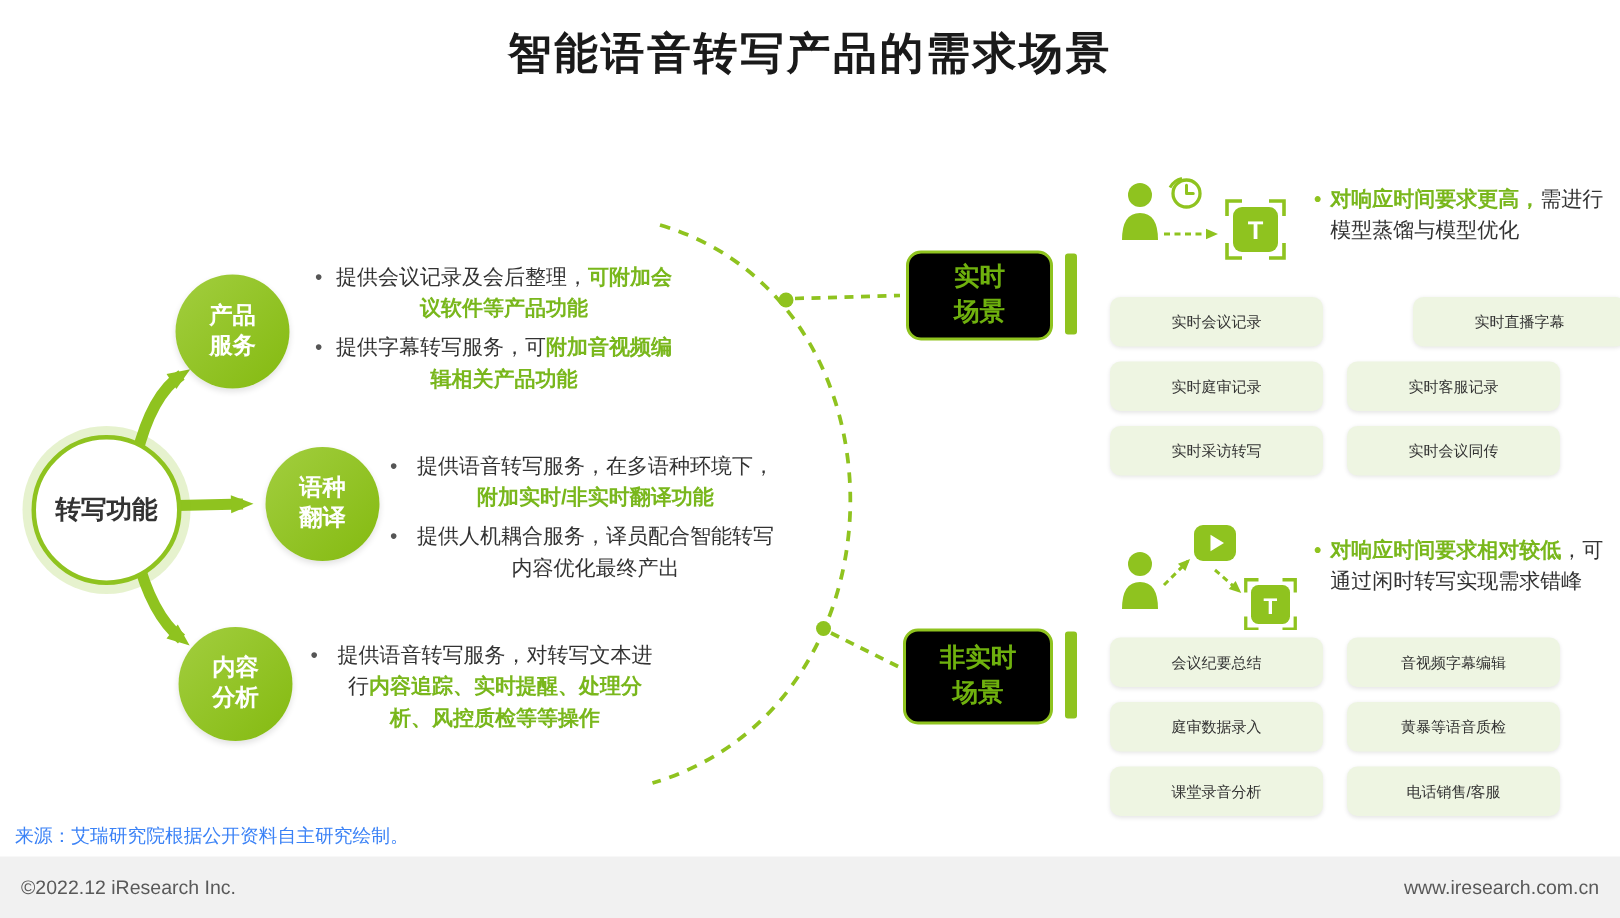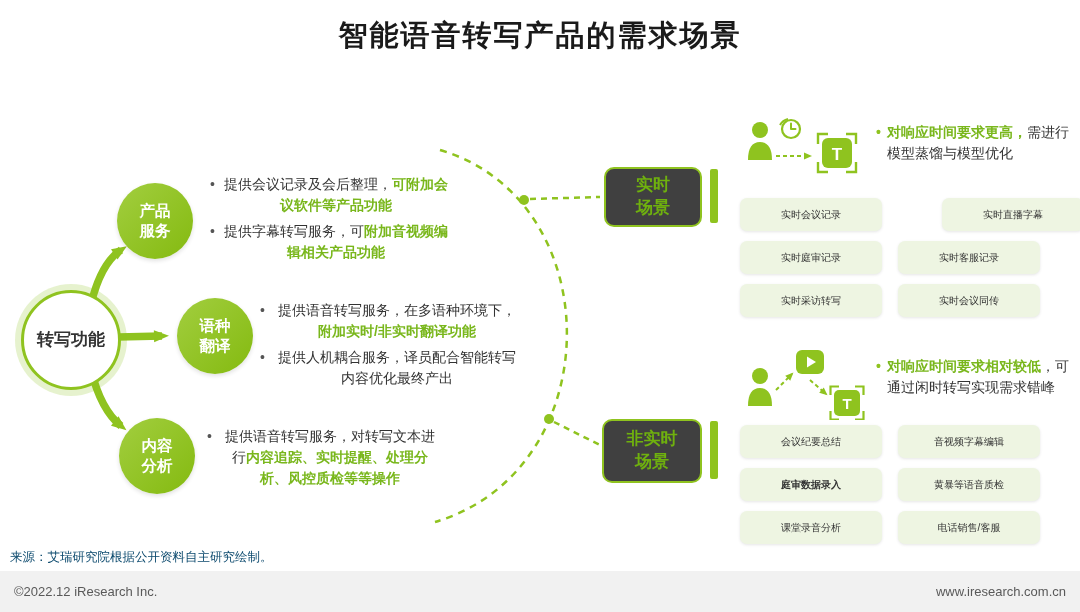--- a/index.html
+++ b/index.html
@@ -17,32 +17,32 @@
        background:linear-gradient(135deg,#a2ce3f,#84ba10);color:#fff;font-weight:bold;
        font-size:15.5px;display:flex;flex-direction:column;align-items:center;justify-content:center;
        line-height:1.3;z-index:2;box-shadow:0 2px 4px rgba(0,0,0,.12);}
   
   .bullets{position:absolute;font-size:14px;line-height:21px;color:#333;z-index:2;}
   .brow{display:flex;gap:7px;margin-bottom:5px;text-align:center;}
   .bm::before{content:"•";color:#555;}
   .bm.g::before{color:#8fc31f;font-weight:bold;}
   .hl{color:#79b71c;font-weight:bold;}
   
-  .scene-box{position:absolute;border:2.5px solid #8fc31f;border-radius:10px;background:#404040;
+  .scene-box{position:absolute;border:2.5px solid #8fc31f;border-radius:10px;background:#000000;
        color:#6fb10e;font-weight:bold;font-size:17px;text-align:center;line-height:1.35;
        display:flex;flex-direction:column;align-items:center;justify-content:center;z-index:2;}
   .scene-bar{position:absolute;width:8px;background:#8fc31f;border-radius:2px;z-index:2;}
   
   .note{position:absolute;width:196px;font-size:14px;line-height:21px;color:#333;display:flex;gap:6px;z-index:2;}
   .note p{margin:0;}
   
   .pill{position:absolute;width:142px;height:33px;background:#eef5e2;border-radius:7px;
        display:flex;align-items:center;justify-content:center;font-size:10px;color:#333;
        box-shadow:0 1px 3px rgba(0,0,0,.10);z-index:2;}
-  .source{position:absolute;left:10px;top:549px;font-size:12.5px;color:#0c4a6e;z-index:2;}
+  .source{position:absolute;left:10px;top:549px;font-size:12.5px;color:#3b82f6;z-index:2;}
   .footer{position:absolute;left:0;right:0;bottom:0;height:41px;background:#f1f1f1;
        display:flex;align-items:center;justify-content:space-between;padding:0 14px;
        color:#595959;font-size:13px;z-index:2;box-sizing:border-box;}
   .icon-group{position:absolute;z-index:2;}
 </style>
 </head>
 <body>
 
 <div class="stage">
 
@@ -184,21 +184,21 @@
     </g>
   </svg>
 
   <div class="note" style="left:876px;top:356px;">
     <span class="bm g"></span>
     <p><span class="hl">对响应时间要求相对较低</span><span>，可通过闲时转写实现需求错峰</span></p>
   </div>
 
   <div class="pill" style="left:740px;top:425px;">会议纪要总结</div>
   <div class="pill" style="left:898px;top:425px;">音视频字幕编辑</div>
-  <div class="pill" style="left:740px;top:468px;font-weight:bold;">庭审数据录入</div>
+  <div class="pill" style="left:740px;top:468px;">庭审数据录入</div>
   <div class="pill" style="left:898px;top:468px;">黄暴等语音质检</div>
   <div class="pill" style="left:740px;top:511px;">课堂录音分析</div>
   <div class="pill" style="left:898px;top:511px;">电话销售/客服</div>
 
   <div class="source">来源：艾瑞研究院根据公开资料自主研究绘制。</div>
   <div class="footer">
     <span>©2022.12 iResearch Inc.</span>
     <span>www.iresearch.com.cn</span>
   </div>
 

